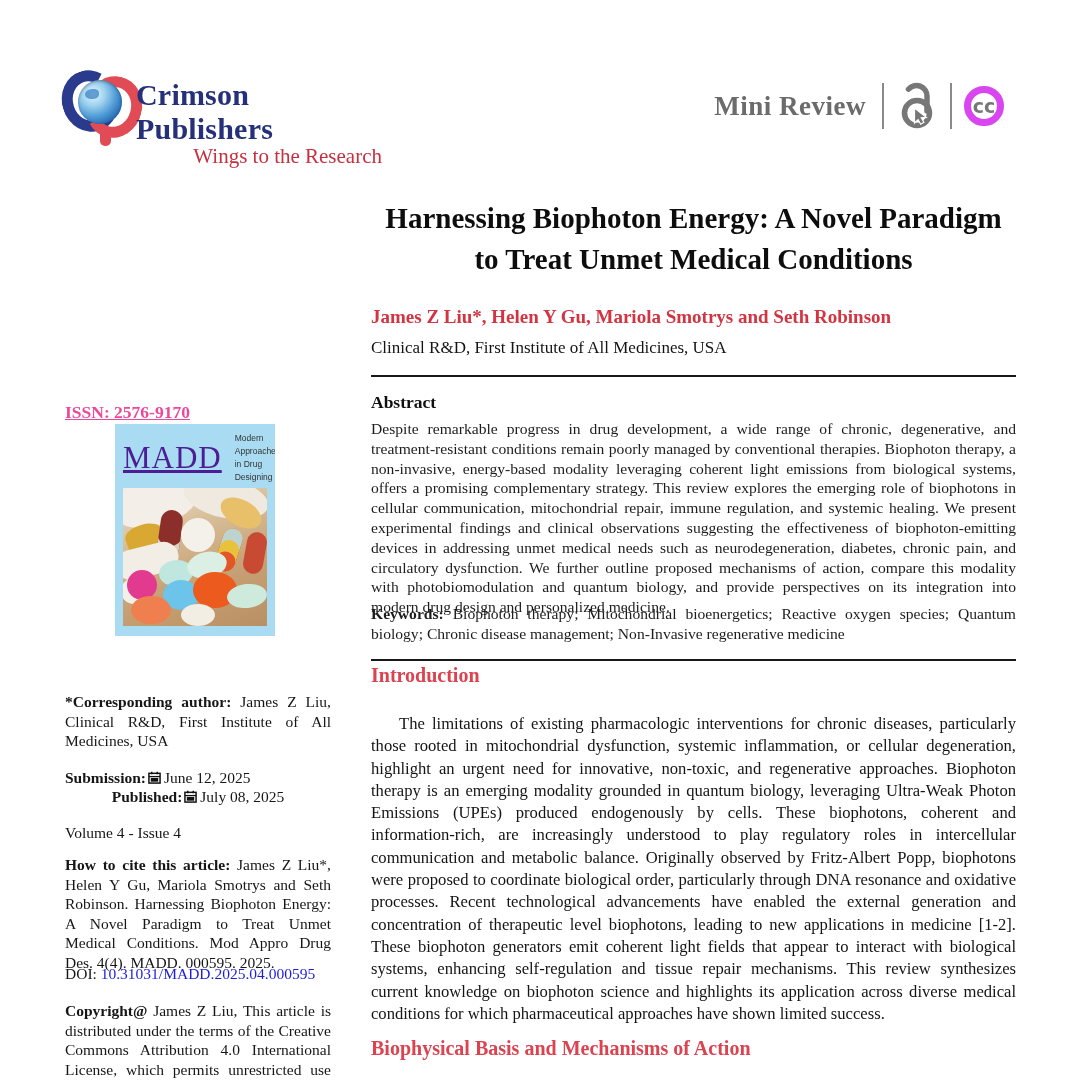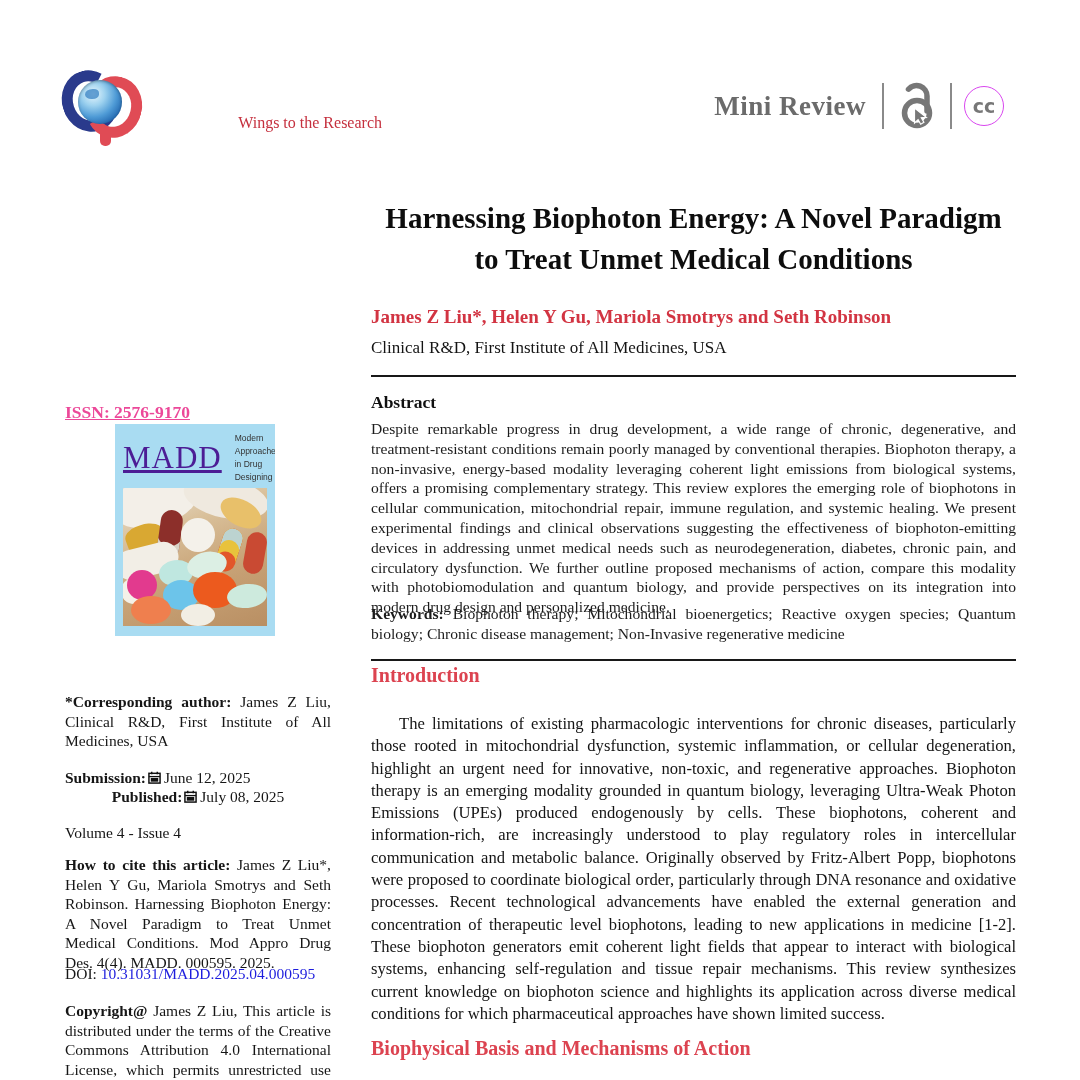--- a/index.html
+++ b/index.html
@@ -16,27 +16,27 @@
               border-left-color:transparent; transform:rotate(14deg); }
   .logo-tail { position:absolute; left:38px; top:66px; width:11px; height:14px;
                background:#e04b55; border-radius:0 0 5px 5px; }
   .globe { position:absolute; left:16px; top:14px; width:44px; height:44px; border-radius:50%;
            background:radial-gradient(circle at 35% 32%, #e8f6fd 0%, #9ed2ef 28%, #4f9bd6 55%, #1f64ad 80%, #154e8c 100%);
            box-shadow:0 1px 3px rgba(0,0,0,.35) inset; }
   .globe::after { content:""; position:absolute; left:7px; top:9px; width:14px; height:10px;
                   background:#2f7cc0; border-radius:60% 40% 50% 50%; opacity:.7; }
   #publisher-block { left:136px; top:78px; width:250px; }
   #publisher-name { font-size:30px; font-weight:bold; color:#25307b; letter-spacing:.2px; line-height:34px; }
-  #publisher-tagline { font-size:16px; color:#c5303e; text-align:right; line-height:20px; padding-right:4px;margin-top:35px; }
+  #publisher-tagline { font-size:21px; color:#c5303e; text-align:right; line-height:20px; padding-right:4px; }
 
   #header-right { right:76px; top:80px; height:52px; display:flex; align-items:center; gap:12px; }
   #article-type { font-size:27px; font-weight:bold; color:#6b6b6b; letter-spacing:.5px; padding-right:4px; }
   .vdiv { width:2px; height:46px; background:#8a8a8a; }
   .oa-icon svg { display:block; }
-  .cc-badge { width:40px; height:40px; border:1px solid #d946ef; border-radius:50%;
+  .cc-badge { width:40px; height:40px; border:7px solid #d946ef; border-radius:50%;
               display:flex; align-items:center; justify-content:center;
               font-family:"DejaVu Sans", sans-serif; font-weight:bold; font-size:19px;
               color:#777; letter-spacing:0; line-height:1; }
 
   
   #sidebar { left:65px; top:396px; width:266px; }
   #issn { position:absolute; left:0; top:6px; width:100%; 
           font-size:17.5px; font-weight:bold; color:#ec4899;text-decoration:underline; }
   #journal-cover { position:absolute; left:50px; top:28px; width:160px; height:212px;
                    background:#a9dcf2; overflow:hidden; }
@@ -86,20 +86,21 @@
 <body>
 
 <div class="abs" id="logo-mark">
   <span class="arc arc-blue"></span>
   <span class="arc arc-red"></span>
   <span class="logo-tail"></span>
   <span class="globe"></span>
 </div>
 
 <div class="abs" id="publisher-block">
+  <div id="publisher-name">Crimson Publishers</div>
   <div id="publisher-tagline">Wings to the Research</div>
 </div>
 
 <div class="abs" id="header-right">
   <span id="article-type">Mini Review</span>
   <span class="vdiv"></span>
   <span class="oa-icon">
     <svg width="42" height="50" viewBox="0 0 42 50">
       <path d="M31 30 V15 a10.5 10.5 0 0 0 -18.5 -6.8" fill="none" stroke="#777" stroke-width="5.5" stroke-linecap="round"></path>
       <circle cx="21" cy="32" r="12.5" fill="none" stroke="#777" stroke-width="5.5"></circle>

